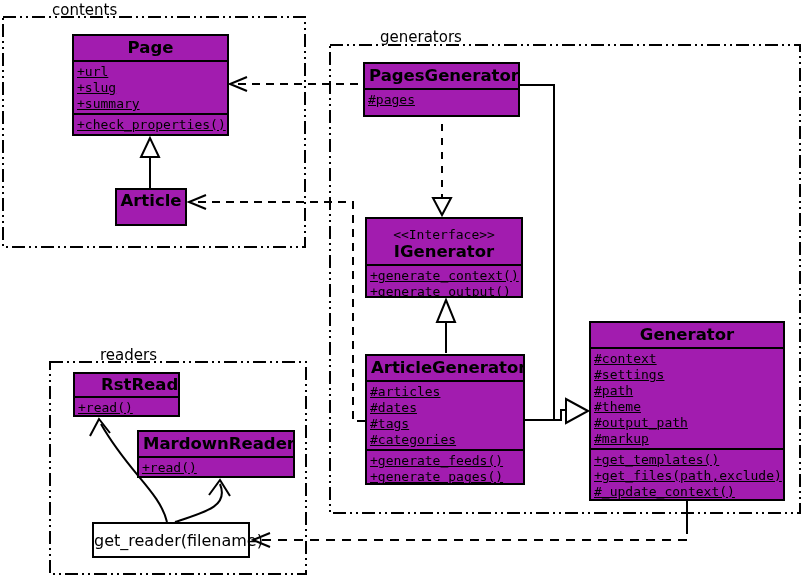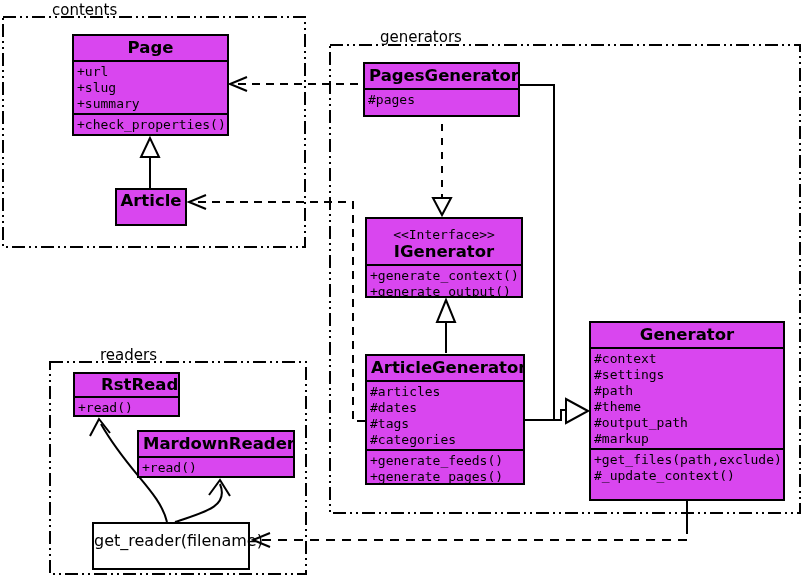--- a/index.html
+++ b/index.html
@@ -7,32 +7,32 @@
     position:relative; width:803px; height:579px; background:#ffffff;
     font-family:"DejaVu Sans","Liberation Sans",sans-serif; overflow:hidden;
   }
   #wires { position:absolute; left:0; top:0; }
   .pkg-label {
     position:absolute; font:15px "DejaVu Sans","Liberation Sans",sans-serif;
     color:#000; white-space:nowrap;margin-left:48px;
   }
   .cls {
     position:absolute; box-sizing:border-box; border:2px solid #000;
-    background:#d946ef; display:flex; flex-direction:column; overflow:hidden;
+    background:#a21caf; display:flex; flex-direction:column; overflow:hidden;
   }
   .cls .name {
     font:bold 16.5px "DejaVu Sans","Liberation Sans",sans-serif;
     text-align:center; padding:2px 4px; line-height:20px; white-space:nowrap;
   }
   .cls .stereo {
     font:13px "DejaVu Sans Mono","Liberation Mono",monospace;
     text-align:center; line-height:15px; padding-top:8px; white-space:nowrap;
   }
   .cls .sect {
-    border-top:2px solid #000; padding:2px 11px 1px 3px;
+    border-top:2px solid #000; padding:2px 11px 1px 3px;text-decoration:underline;
   }
   .mem {
     font:13px "DejaVu Sans Mono","Liberation Mono",monospace;
     line-height:16px; white-space:nowrap; color:#000;
   }
   .plainbox {
     position:absolute; box-sizing:border-box; border:2px solid #000; background:#fff;
     font:16px "DejaVu Sans","Liberation Sans",sans-serif; text-align:center;
   }
 </style>
@@ -153,34 +153,35 @@
     <div class="name">Generator</div>
     <div class="sect">
       <div class="mem">#context</div>
       <div class="mem">#settings</div>
       <div class="mem">#path</div>
       <div class="mem">#theme</div>
       <div class="mem">#output_path</div>
       <div class="mem">#markup</div>
     </div>
     <div class="sect">
+      <div class="mem">+get_templates()</div>
       <div class="mem">+get_files(path,exclude)</div>
       <div class="mem">#_update_context()</div>
     </div>
   </div>
 
   <div class="cls" style="left:73px;top:372px;width:107px;height:45px;">
     <div class="name" style="padding:1px 3px;margin-left:23px;">RstReader</div>
     <div class="sect">
       <div class="mem">+read()</div>
     </div>
   </div>
 
   <div class="cls" style="left:137px;top:430px;width:158px;height:48px;">
     <div class="name">MardownReader</div>
     <div class="sect">
       <div class="mem">+read()</div>
     </div>
   </div>
 
-  <div class="plainbox" style="left:92px;top:522px;width:158px;height:48px;line-height:34px;">get_reader(filename)</div>
+  <div class="plainbox" style="left:92px;top:522px;width:158px;height:36px;line-height:34px;">get_reader(filename)</div>
 
 </div>
 
 </body></html>

